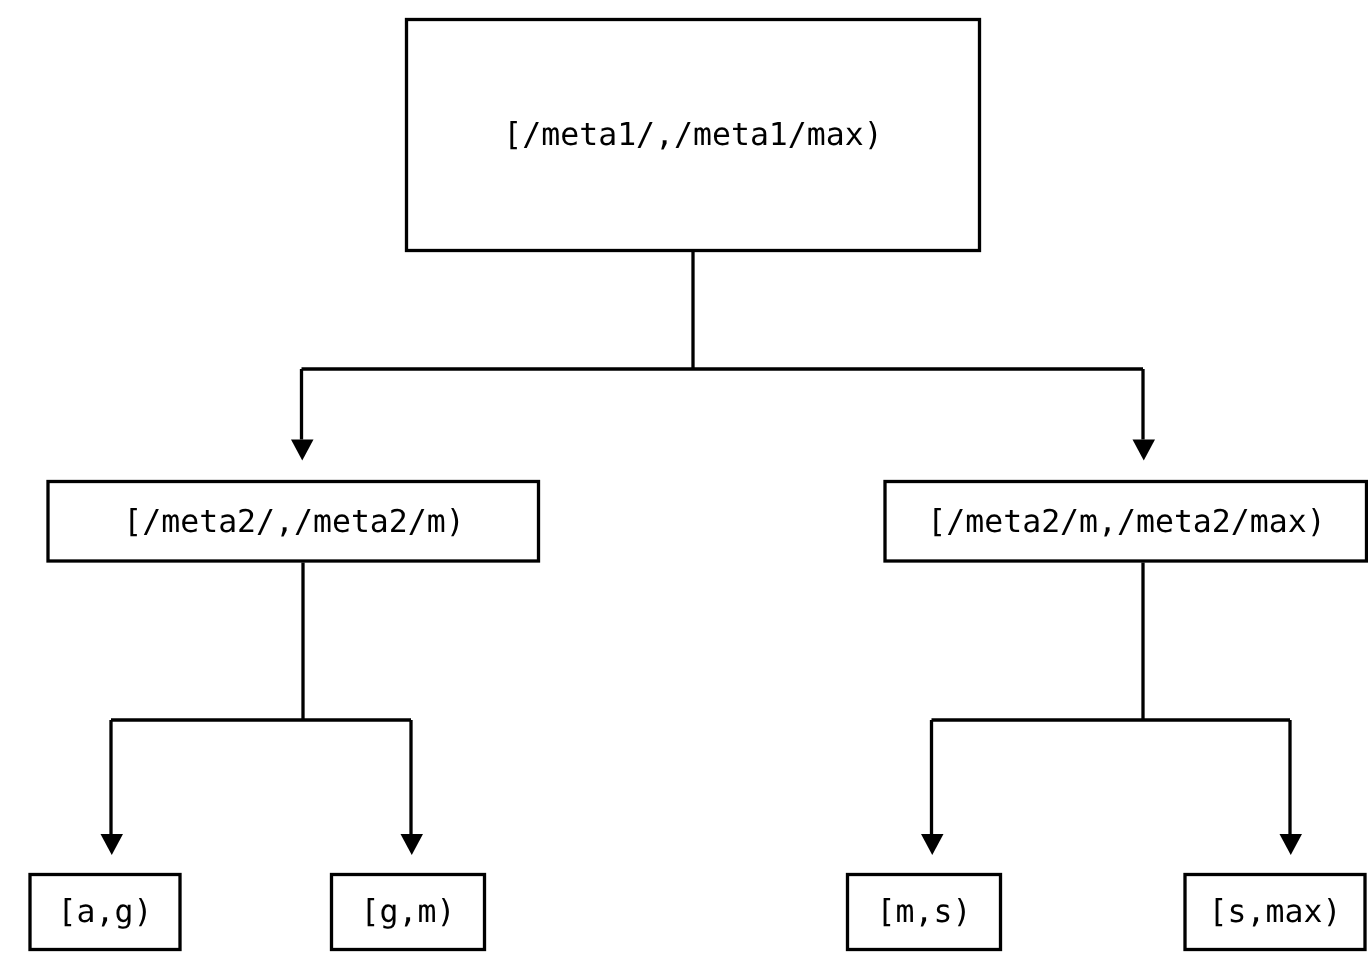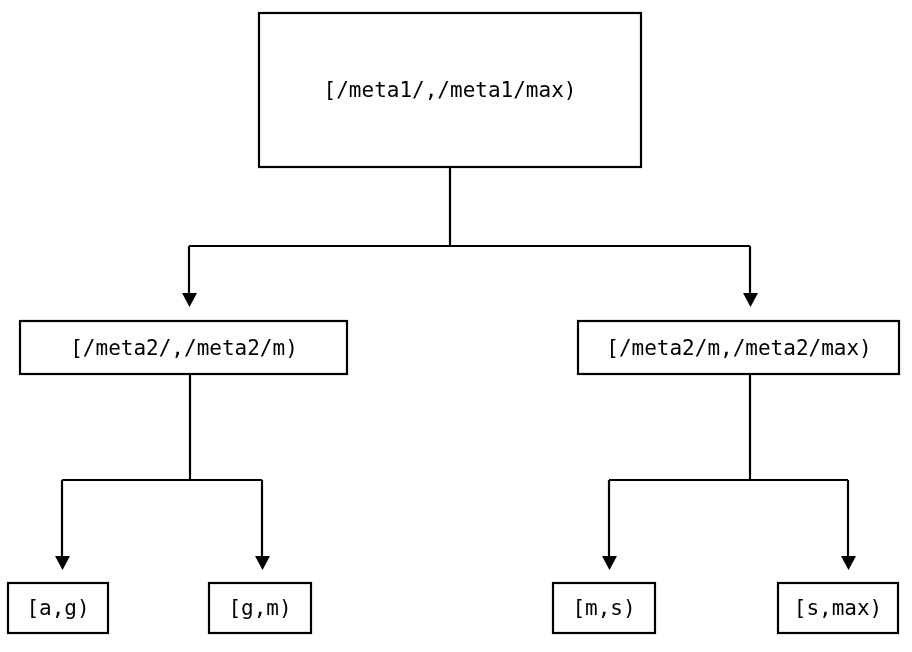--- a/index.html
+++ b/index.html
@@ -12,20 +12,21 @@
     width: 912px;
     height: 652px;
     overflow: hidden;
     font-family: "DejaVu Sans Mono", "Liberation Mono", monospace;
   }
   #diagram-root {
     position: relative;
     width: 868px;
     height: 652px;
     background: #ffffff;
+    margin-left: 12px;
   }
   svg.tree-canvas {
     display: block;
     width: 912px;
     height: 652px;
   }
   .node-box {
     fill: #ffffff;
     stroke: #000000;
     stroke-width: 2.2;

